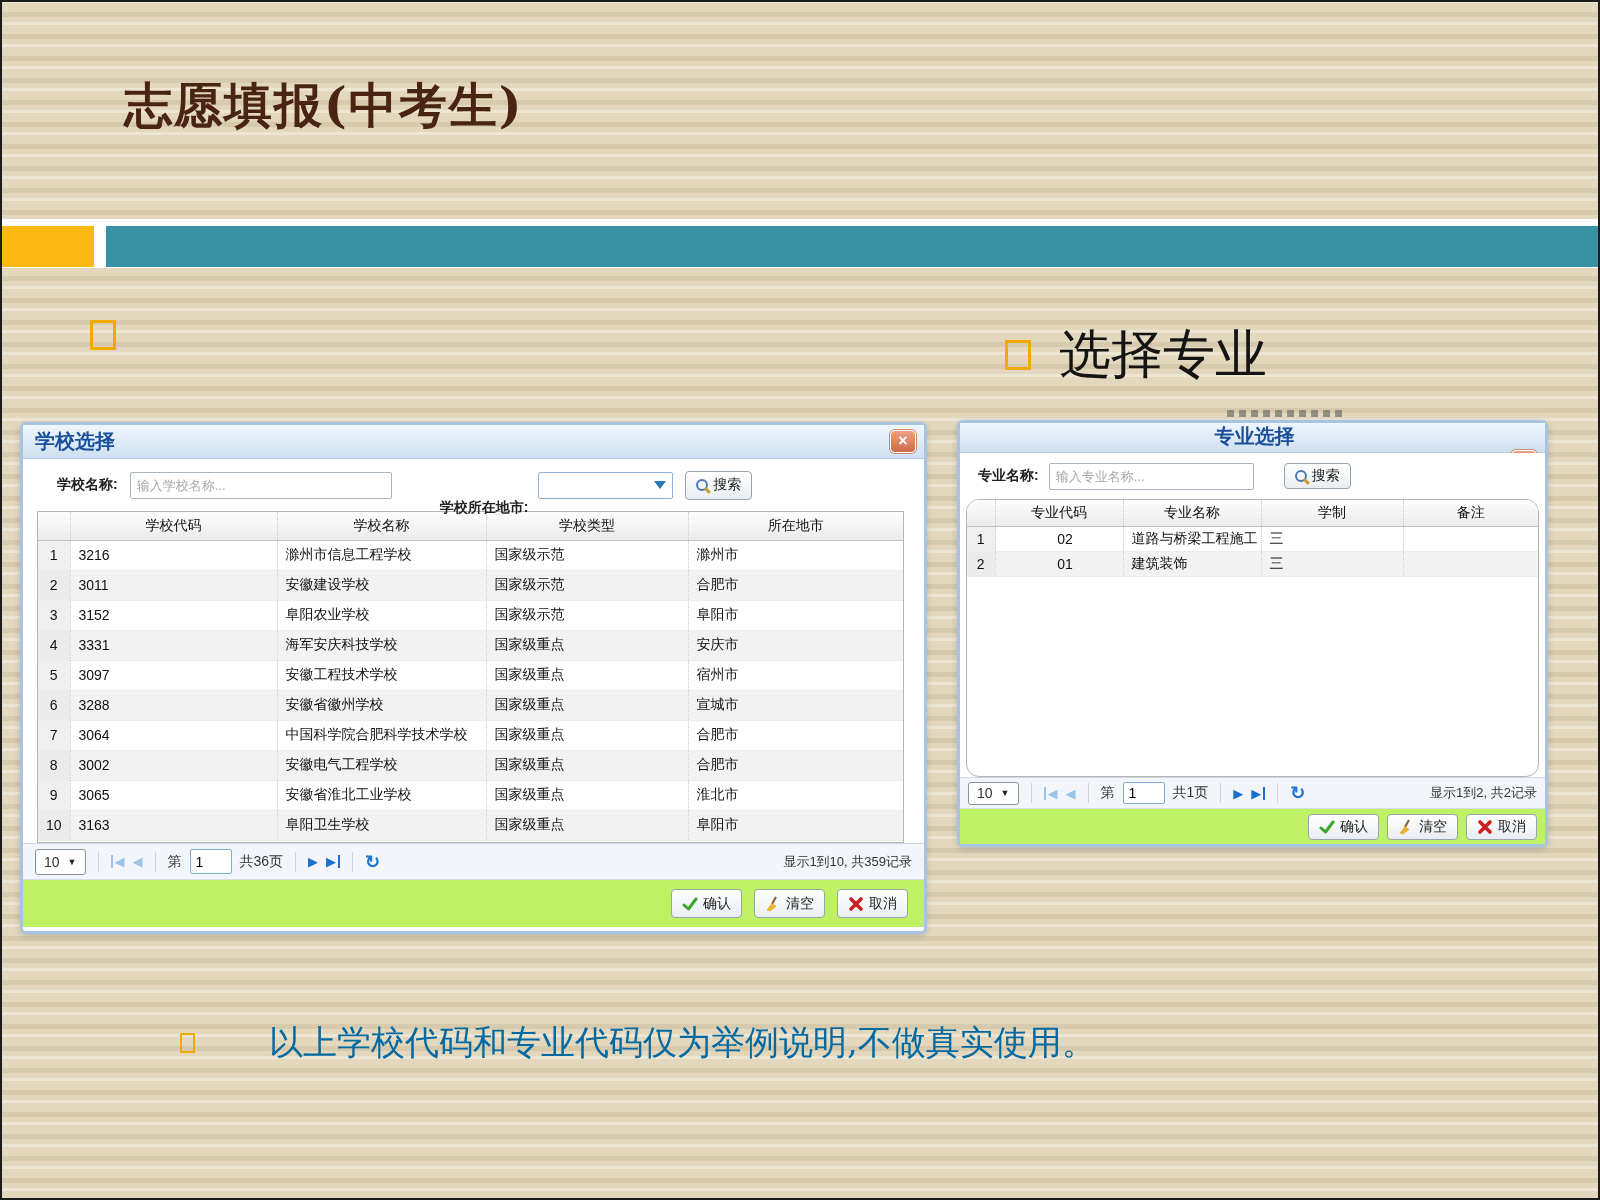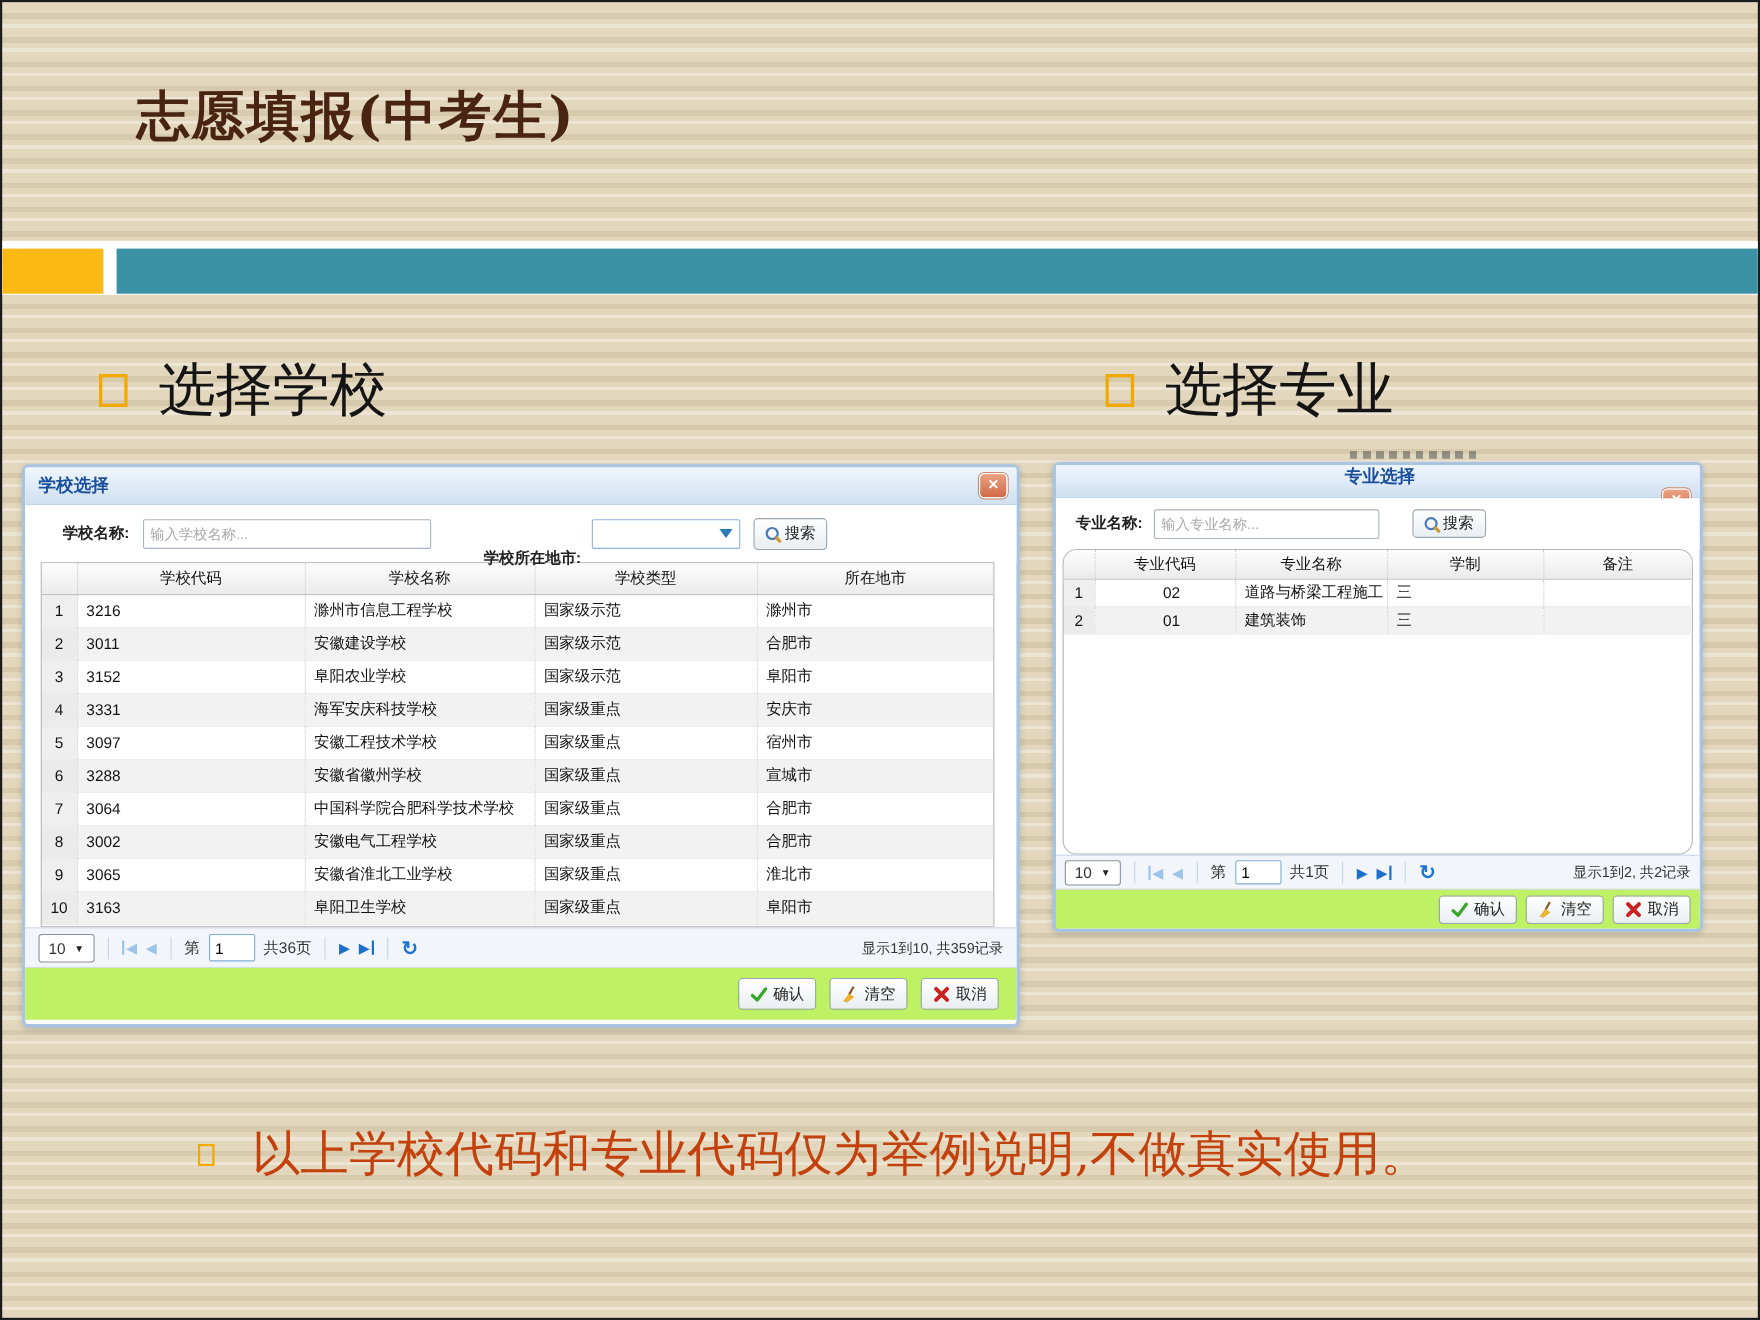--- a/index.html
+++ b/index.html
@@ -19,29 +19,29 @@
   }
   .band { position:absolute; left:0; top:217px; width:1600px; height:49px; background:#ffffff; }
   .band-orange { position:absolute; left:0; top:224px; width:92px; height:41px; background:#fdb913; }
   .band-teal { position:absolute; left:104px; top:224px; width:1496px; height:41px; background:#3a91a5; }
 
   .section-h { position:absolute; display:flex; align-items:center; gap:28px; }
   .bullet { width:26px; height:30px; border:3px solid #f2a900; background:transparent; }
   .bullet.small { width:15px; height:20px; border-width:2px; }
   .section-label { font-family:"DejaVu Serif", serif; font-size:52px; color:#141414; }
   .note-wrap { position:absolute; left:178px; top:1018px; display:flex; align-items:center; gap:34px; }
-  .note-text { font-family:"DejaVu Serif", serif; font-size:44px; color:#c2410c; }
+  .note-text { font-family:"DejaVu Serif", serif; font-size:34px; color:#0369a1;margin-left:40px; }
 
   
   .dlg { position:absolute; background:#fff; border:3px solid #a9c4e2; border-radius:6px;
          box-shadow:0 2px 6px rgba(60,80,120,0.25); display:flex; flex-direction:column; }
   .dlg-title { height:34px; flex:0 0 auto; background:linear-gradient(#eff6fc,#cfe0f1);
                border-bottom:1px solid #b5cce6; display:flex; align-items:center;
                padding:0 8px 0 12px; }
-  .dlg-title-text { font-size:16px; font-weight:bold; color:#1a4f9c; }
+  .dlg-title-text { font-size:20px; font-weight:bold; color:#1a4f9c; }
   .close-btn { margin-left:auto; width:26px; height:23px; border:1px solid #fff; border-radius:5px;
                background:linear-gradient(#eda183,#cf6a48); color:#fff; font-weight:bold;
                font-size:16px; line-height:20px; text-align:center; cursor:pointer;
                box-shadow:0 0 0 1px #c98a6e; }
   .dlg-search { flex:0 0 auto; display:flex; align-items:center; background:#fff; position:relative; }
   .lbl { font-size:14px; font-weight:bold; color:#222; }
   .txt { height:27px; border:1px solid #aab4be; border-radius:2px; padding:0 6px; font-size:13px;
          font-family:"Liberation Sans",sans-serif; color:#333; }
   .txt::placeholder { color:#a8a8a8; }
   .combo { height:27px; background:#fff; border:1px solid #8db2dc; border-radius:2px;
@@ -120,21 +120,20 @@
 </head>
 <body>
 
 <h1 class="slide-title">志愿填报(中考生)</h1>
 <div class="band"></div>
 <div class="band-orange"></div>
 <div class="band-teal"></div>
 
 <div class="section-h" style="left:88px; top:318px;">
   <span class="bullet"></span>
-  <span class="section-label">选择学校</span>
 </div>
 <div class="section-h" style="left:963px; top:318px;margin-left:40px;">
   <span class="bullet"></span>
   <span class="section-label">选择专业</span>
 </div>
 
 <div class="obscured-smudge"></div>
 
 <div class="dlg" id="school-dialog">
   <div class="dlg-title">

